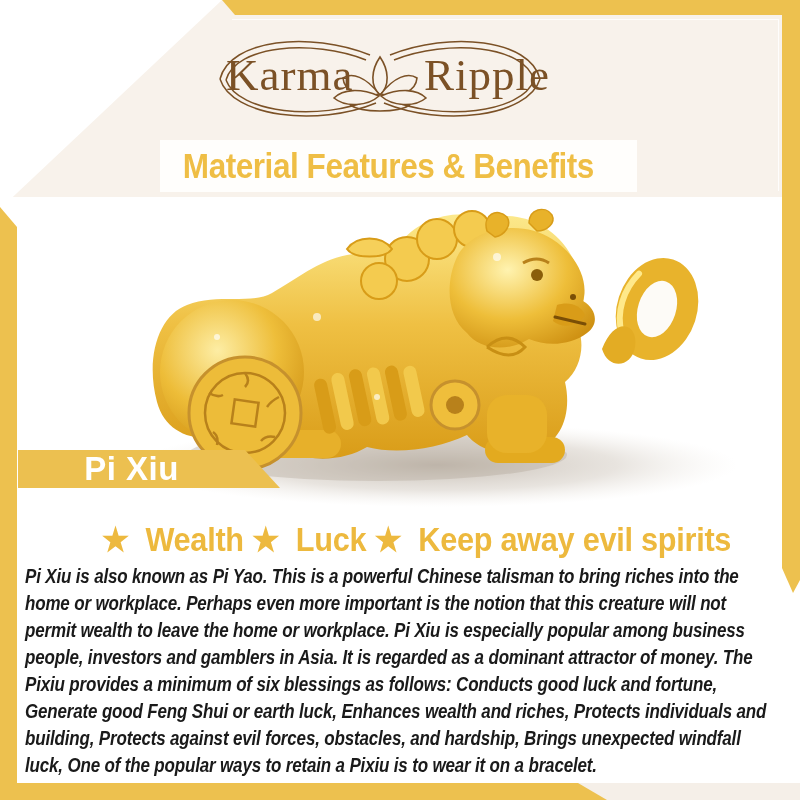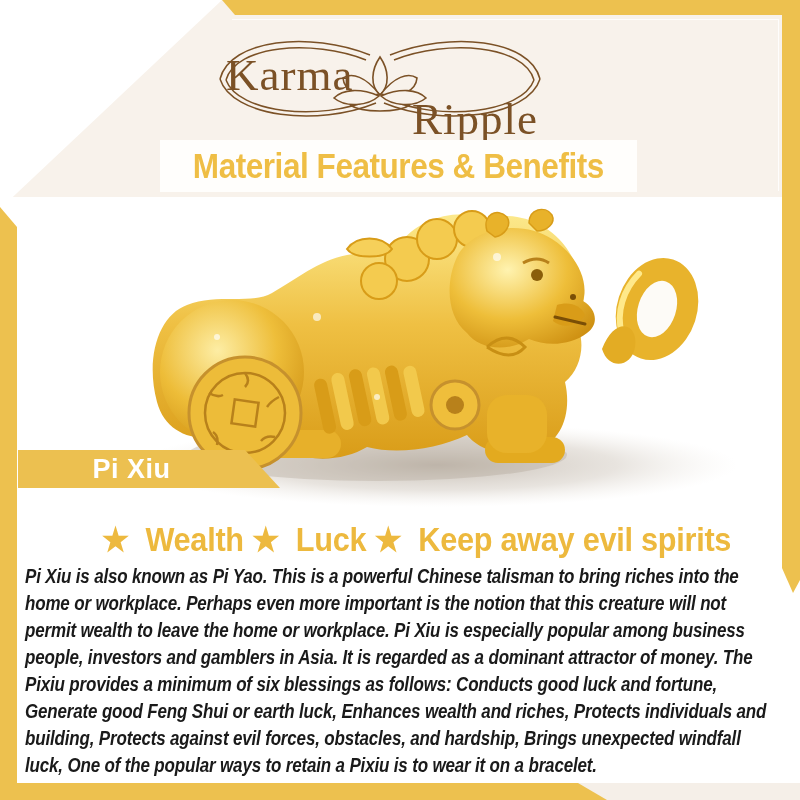--- a/index.html
+++ b/index.html
@@ -22,33 +22,33 @@
   .left-strip{position:absolute;left:0;top:207px;width:17px;height:593px;
             clip-path:polygon(0 0,17px 20px,17px 593px,0 593px);}
   .bottom-band{position:absolute;left:0;top:783px;width:607px;height:17px;
             clip-path:polygon(0 0,578px 0,607px 17px,0 17px);}
   
   .logo{position:absolute;left:210px;top:33px;width:340px;height:95px;}
   .logo svg{position:absolute;left:0;top:0;}
   .logo-word{position:absolute;top:20px;font-family:"Liberation Serif",serif;
              font-size:45px;line-height:1;color:#7B5126;letter-spacing:1px;}
   .logo-word.left{left:16px;}
-  .logo-word.right{right:12px;margin-top:44px;}
+  .logo-word.right{right:0;}
   
   .title-band{position:absolute;left:160px;top:140px;width:477px;height:52px;background:#FFFEFC;
-              display:flex;align-items:center;justify-content:center;}
+              display:flex;align-items:center;}
   .title-text{display:inline-block;font-size:35px;font-weight:700;color:#EFBE45;
               letter-spacing:-0.5px;transform:scaleX(.9);white-space:nowrap;}
   
   .photo{position:absolute;left:17px;top:197px;width:766px;height:313px;}
   
   .pixiu-ribbon{position:absolute;left:18px;top:450px;width:262px;height:38px;background:#ECC050;
               clip-path:polygon(0 0,227px 0,262px 38px,0 38px);
               display:flex;align-items:center;}
-  .pixiu-label{width:227px;text-align:center;color:#ffffff;font-size:27px;font-weight:700;
+  .pixiu-label{width:227px;text-align:center;color:#ffffff;font-size:33px;font-weight:700;
               letter-spacing:0.5px;}
   
   .tagline{position:absolute;left:17px;top:520px;width:766px;text-align:center;line-height:40px;margin-left:16px;}
   .tagline-text{display:inline-block;font-size:33px;font-weight:600;color:#EDB93E;
               white-space:pre;transform:scaleX(.93);letter-spacing:-0.3px;}
   
   .description{position:absolute;left:25px;top:563px;width:760px;font-style:italic;}
   .desc-line{white-space:pre;font-size:20px;line-height:27px;font-weight:700;color:#1A1A1A;
              letter-spacing:-0.2px;transform:scaleX(.85);transform-origin:left center;}
 </style>

